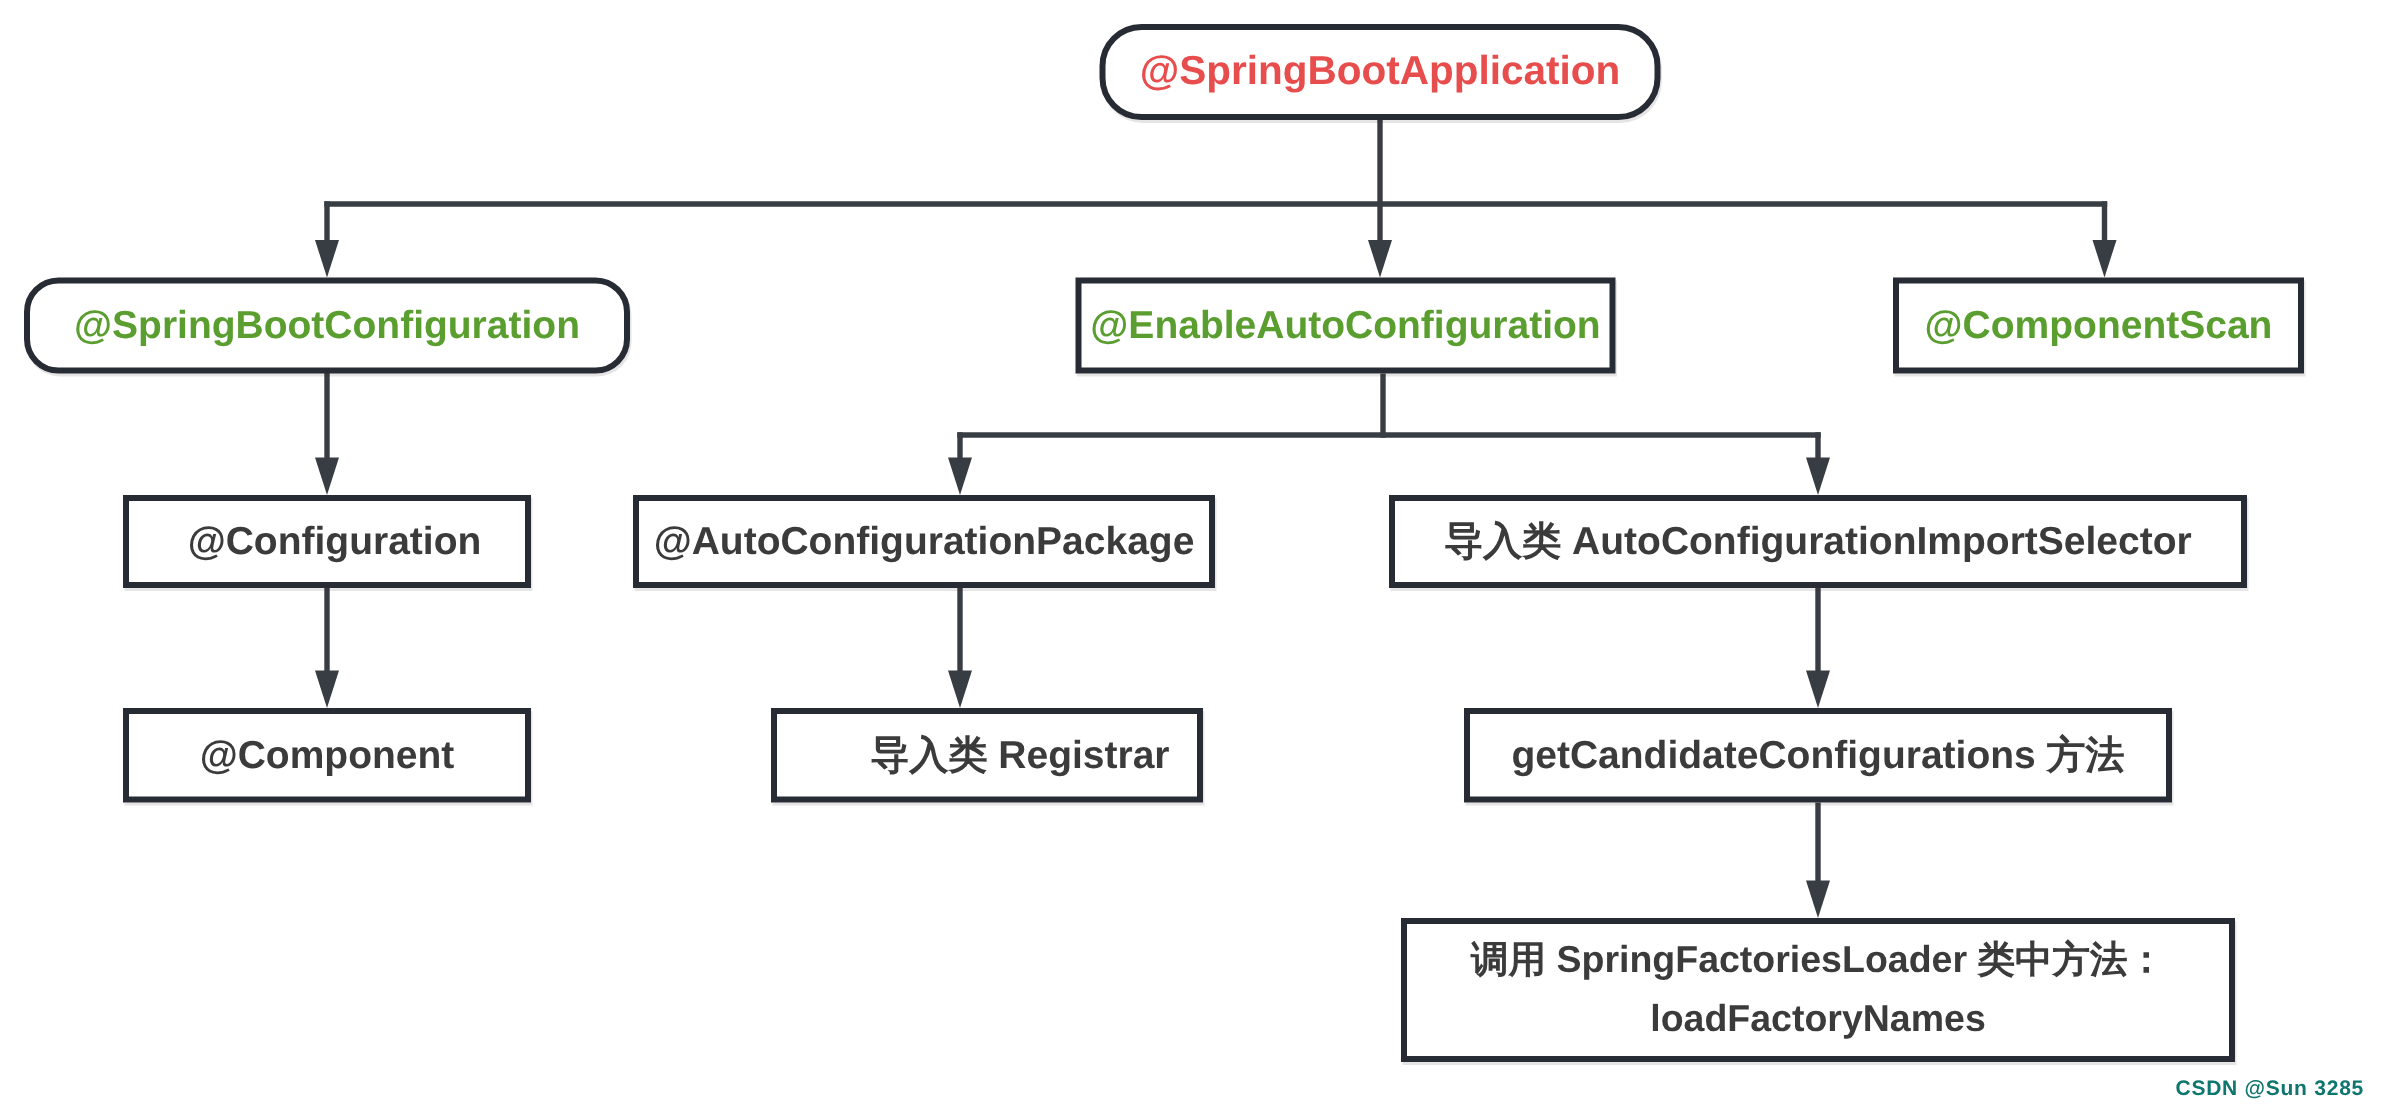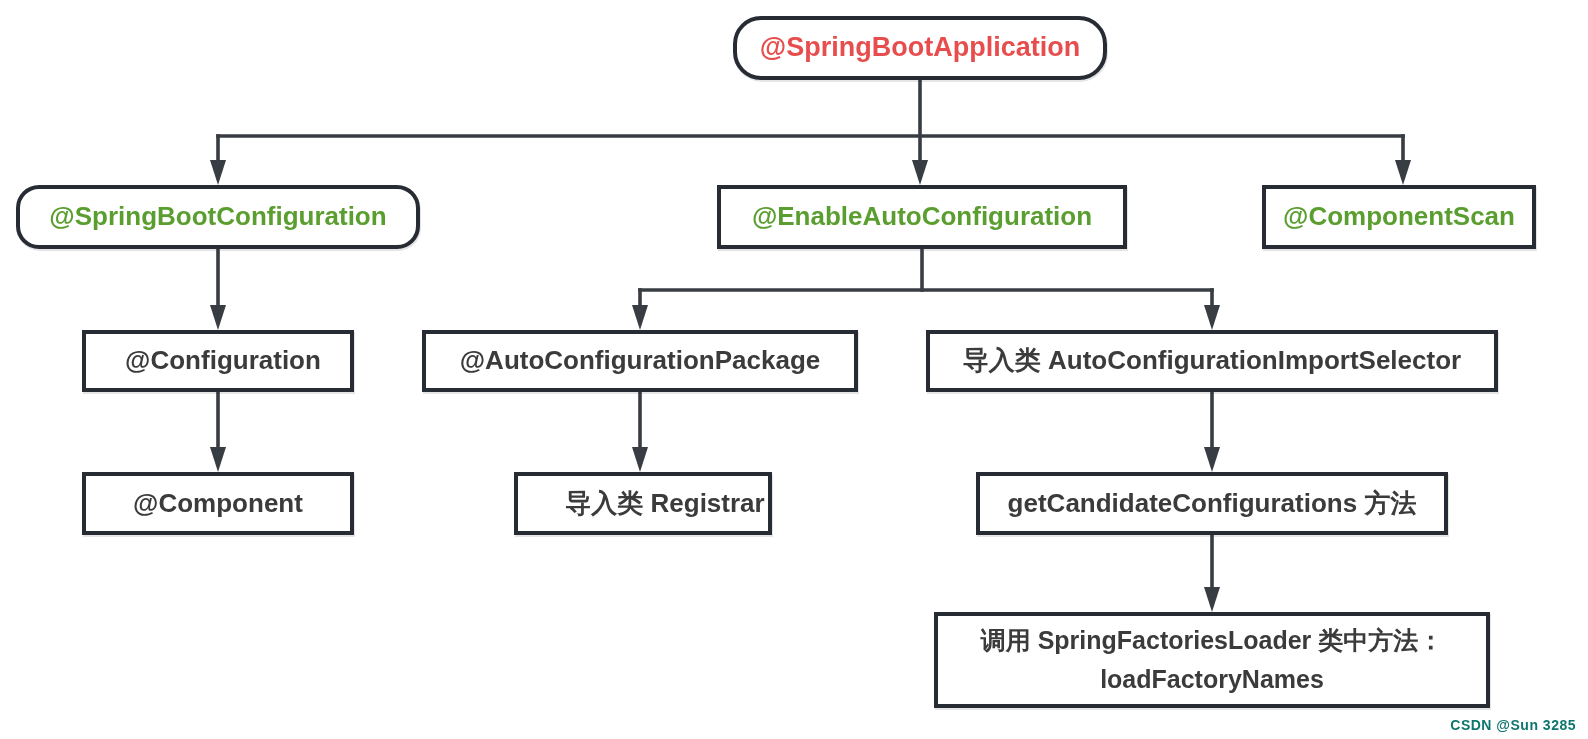--- a/index.html
+++ b/index.html
@@ -38,27 +38,27 @@
     white-space: nowrap;
     line-height: 1.15;
     box-shadow: 1px 2px 0 rgba(40,44,52,0.12);
   }
   .node.red   { color: #e84d4d; font-size: 27px; }
   .node.green { color: #5a9e2f; }
   .node.multiline { flex-direction: column; white-space: normal; line-height: 1.55; }
   
   #n-app        { left: 733px;  top: 16px;  width: 374px; height: 64px; border-radius: 28px; }
   #n-sbc        { left: 16px;   top: 185px; width: 404px; height: 64px; border-radius: 23px; }
-  #n-eac        { left: 717px;  top: 185px; width: 410px; height: 64px; }
+  #n-eac        { left: 717px;  top: 185px; width: 360px; height: 64px; }
   #n-cs         { left: 1262px; top: 185px; width: 274px; height: 64px; }
   #n-conf       { left: 82px;   top: 330px; width: 272px; height: 62px; padding-left: 10px; }
-  #n-acp        { left: 422px;  top: 330px; width: 436px; height: 62px; }
+  #n-acp        { left: 422px;  top: 330px; width: 388px; height: 62px; }
   #n-imports    { left: 926px;  top: 330px; width: 572px; height: 62px; }
   #n-comp       { left: 82px;   top: 472px; width: 272px; height: 63px; }
-  #n-registrar  { left: 514px;  top: 472px; width: 258px; height: 63px; padding-left: 44px; }
+  #n-registrar  { left: 514px;  top: 472px; width: 288px; height: 63px; padding-left: 44px; }
   #n-getcand    { left: 976px;  top: 472px; width: 472px; height: 63px; }
   #n-loader     { left: 934px;  top: 612px; width: 556px; height: 96px; font-size: 25px; }
   #watermark {
     position: absolute;
     right: 12px;
     bottom: 6px;
     font-size: 14px;
     font-weight: 700;
     color: #0f766e;
     letter-spacing: 0.5px;

